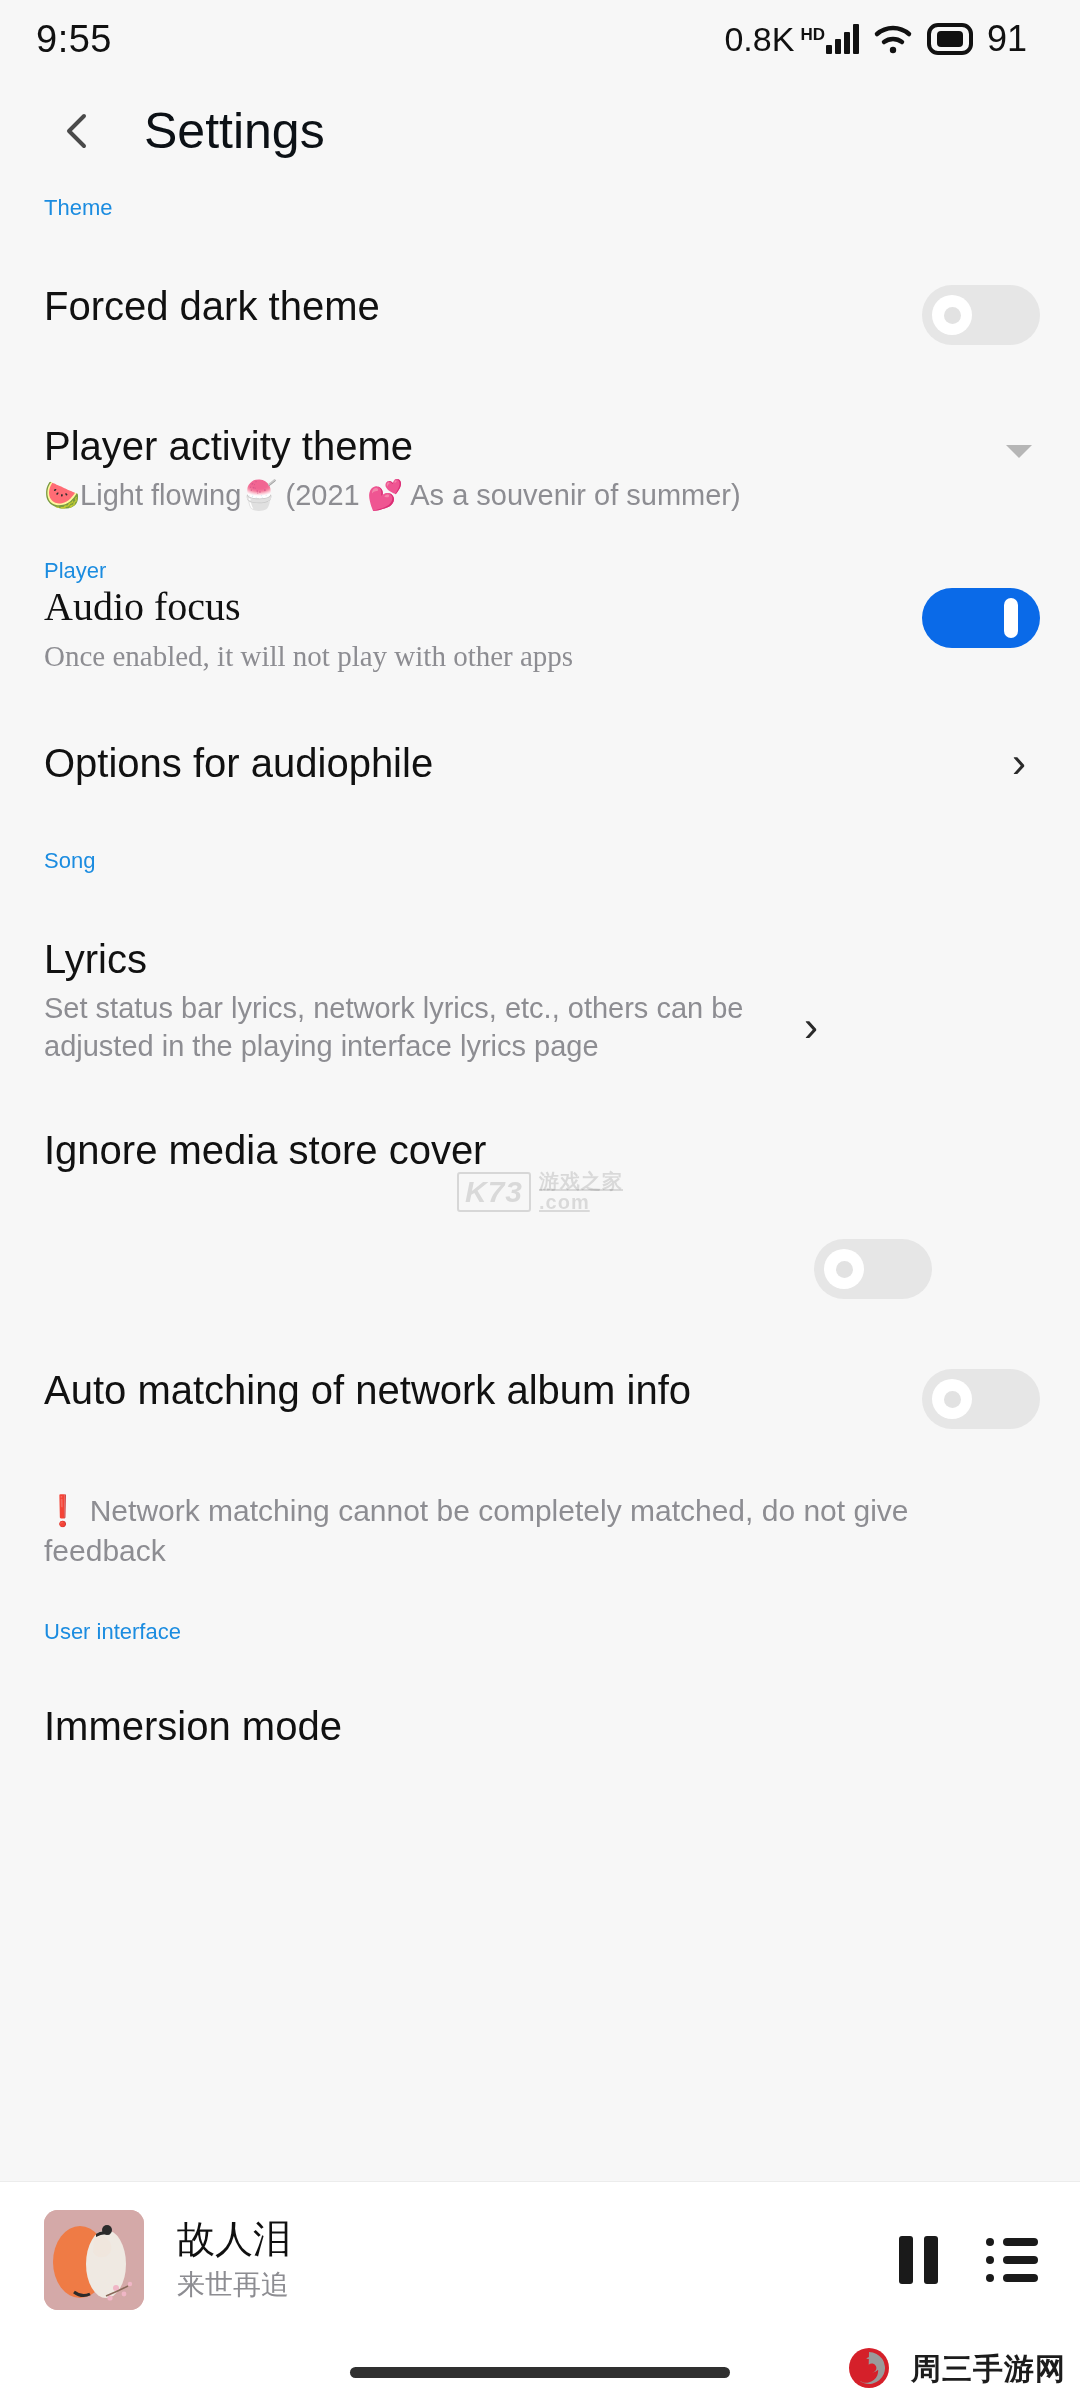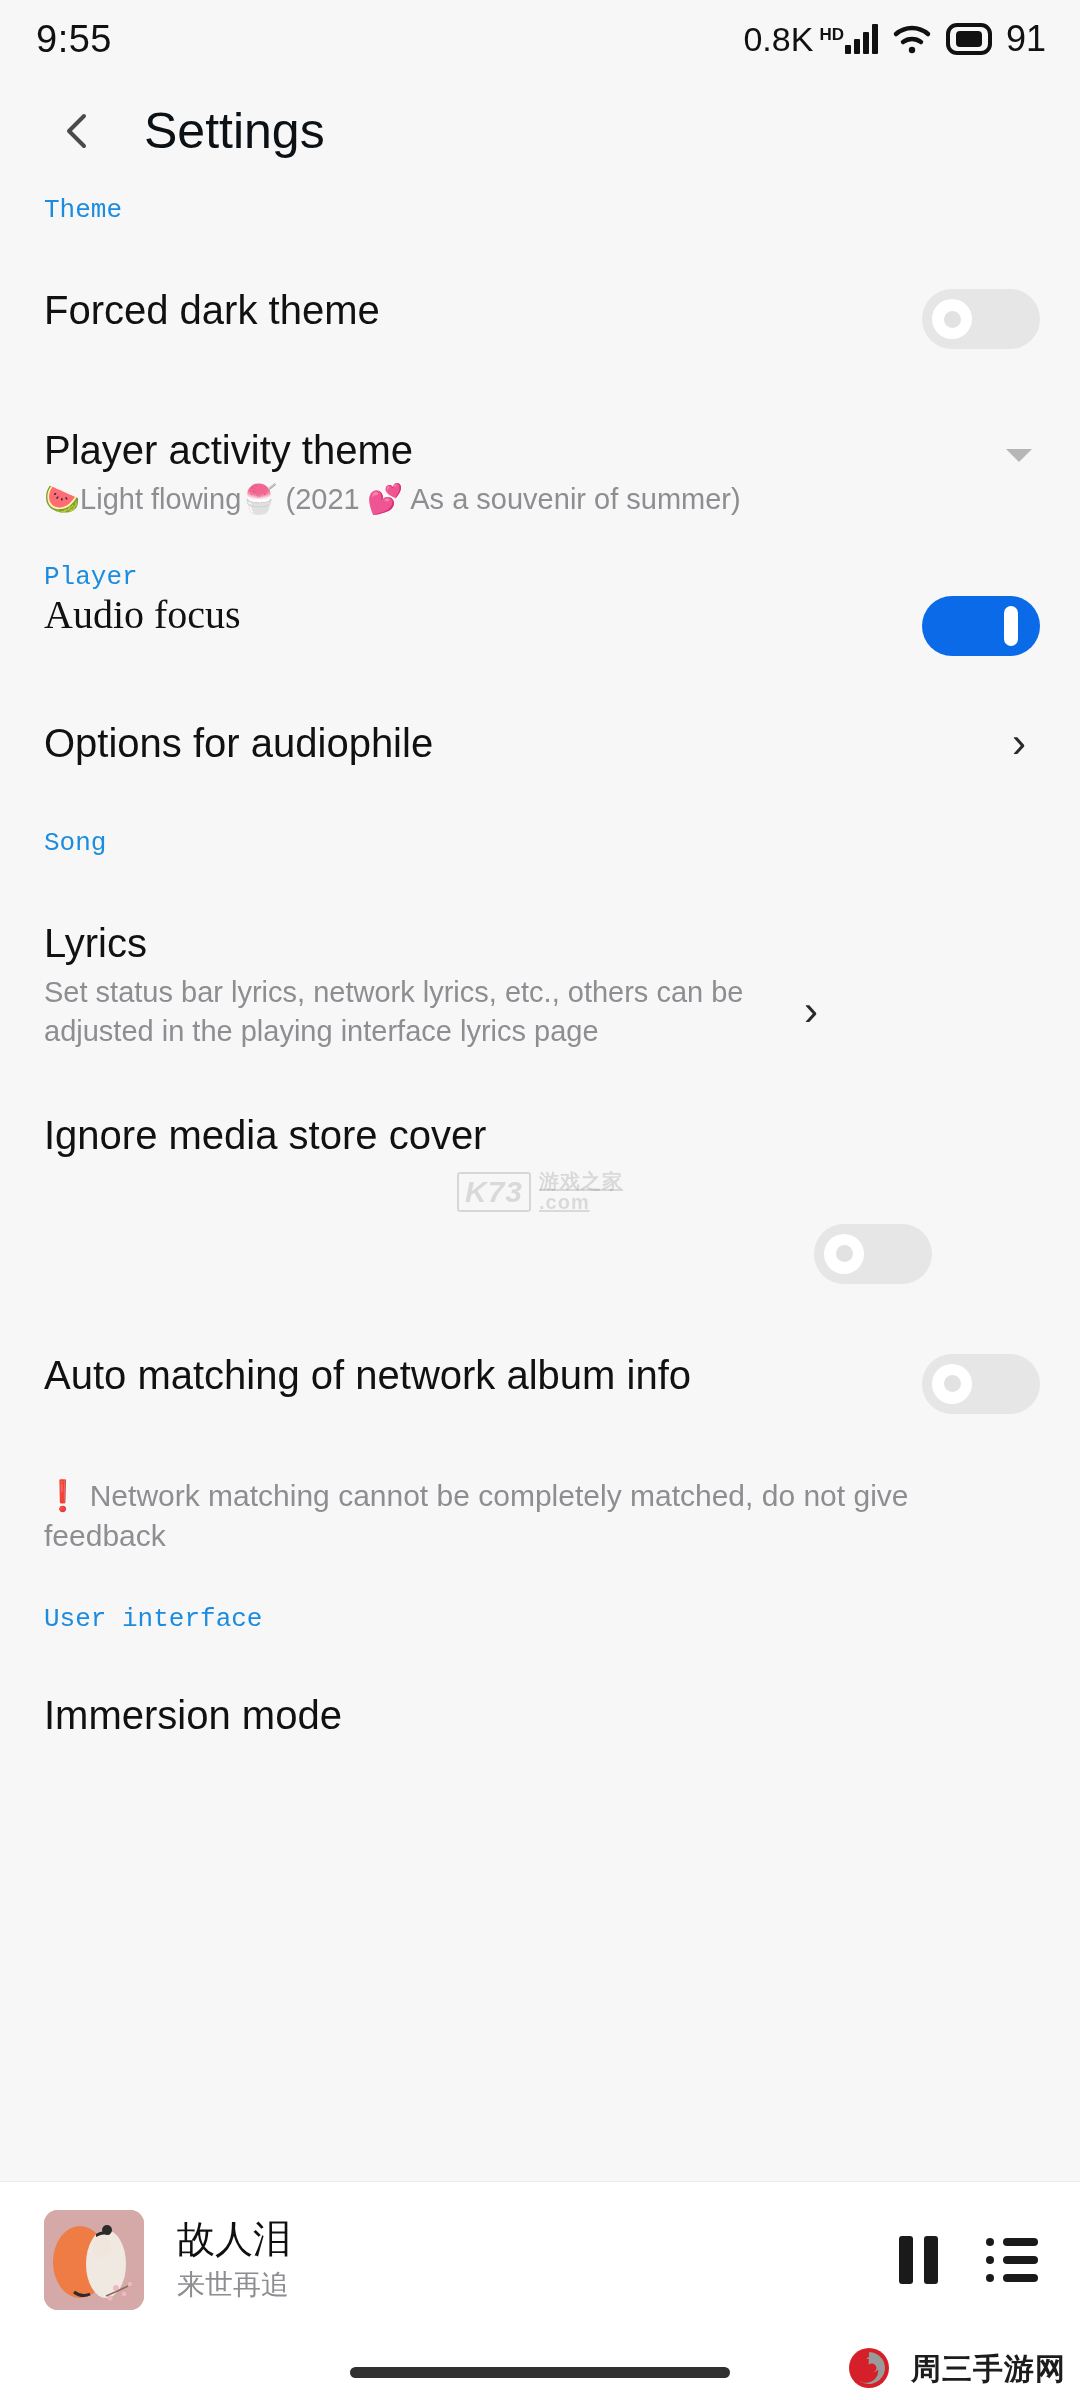--- a/index.html
+++ b/index.html
@@ -9,21 +9,21 @@
     background:#f7f7f7;
     color:#111;
     overflow:hidden;
     position:relative;
   }
 
   
   .statusbar{
     height:78px;
     display:flex; align-items:center; justify-content:space-between;
-    padding:0 34px 0 36px;
+    padding:0 53px 0 36px;
   }
   .sb-time{ font-size:38px; font-weight:400; color:#111; letter-spacing:.5px; }
   .sb-right{ display:flex; align-items:center; gap:14px; }
   .sb-speed{ font-size:34px; color:#111; letter-spacing:0px; }
   .sb-hdwrap{ display:flex; align-items:flex-start; margin-left:-8px; }
   .sb-hd{ font-size:17px; font-weight:700; line-height:1; margin-top:2px; margin-right:1px; }
   .bars{ display:flex; align-items:flex-end; gap:3px; height:30px; }
   .bars i{ display:block; width:6px; background:#111; border-radius:1px; }
   .bars i:nth-child(1){ height:9px;}
   .bars i:nth-child(2){ height:15px;}
@@ -43,21 +43,21 @@
   .back{ width:56px; height:56px; display:flex; align-items:center; justify-content:center; }
   .back svg{ width:40px;height:40px; display:block;}
   .appbar-title{ font-size:50px; color:#0c1116; margin-left:38px; font-weight:400; }
 
   
   .content{
     position:absolute; left:0; top:183px; width:1080px; height:2060px;
     overflow:hidden;
   }
   .section-head{
-    color:#1b8ce0; font-size:26px; padding:0 0 0 44px;font-family:Liberation Mono, monospace;
+    color:#1b8ce0; font-size:22px; padding:0 0 0 44px;
   }
   .row{
     display:flex; align-items:flex-start; padding:0 40px 0 44px;
   }
   .row-main{ flex:1 1 auto; min-width:0; }
   .row-title{ font-size:40px; color:#111; line-height:1.15; }
   .row-sub{ font-size:29px; color:#8d8d92; line-height:1.32; margin-top:7px; }
   .row-right{ flex:0 0 auto; display:flex; align-items:center; justify-content:flex-end; }
 
   
@@ -211,20 +211,21 @@
     <div class="row-right" style="padding-top:22px; padding-right:8px;">
       <div class="caret"></div>
     </div>
   </div>
 
   <div class="section-head" style="margin-top:44px;">Player</div>
 
   <div class="row" style="font-family:Liberation Serif, serif;">
     <div class="row-main">
       <div class="row-title">Audio focus</div>
+      <div class="row-sub">Once enabled, it will not play with other apps</div>
     </div>
     <div class="row-right" style="padding-top:4px;">
       <div class="toggle on">
         <div class="knob-on"></div>
       </div>
     </div>
   </div>
 
   <div class="row" style="margin-top:64px;">
     <div class="row-main">

